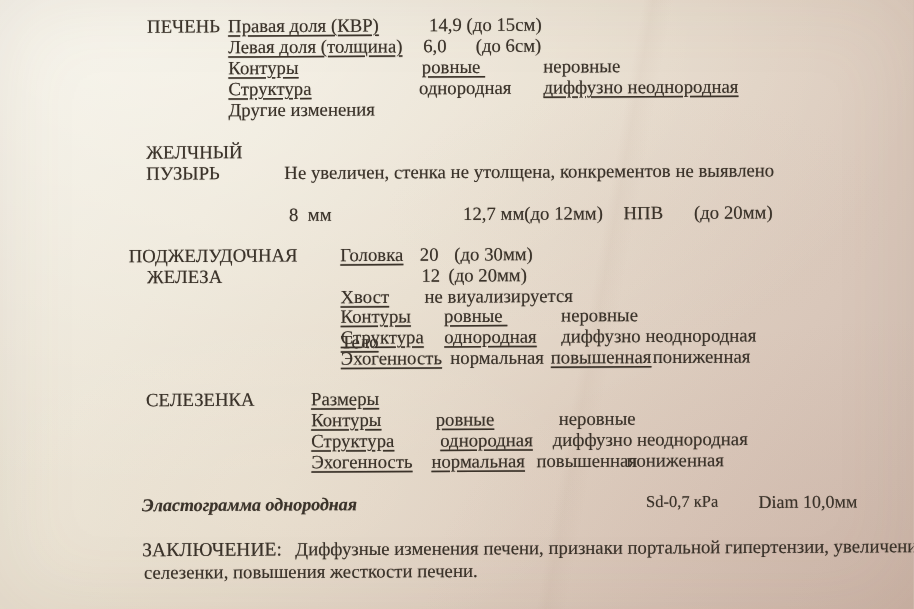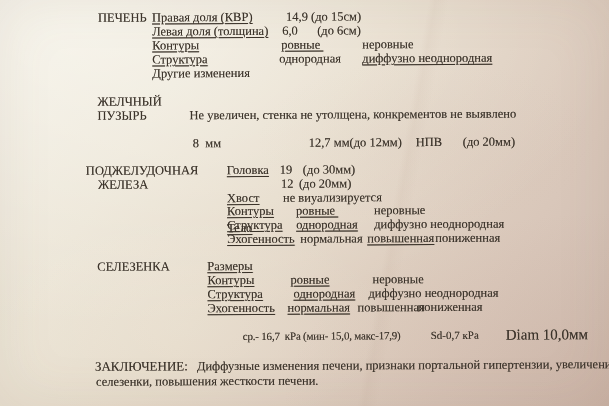--- a/index.html
+++ b/index.html
@@ -82,21 +82,21 @@
       <div class="line" style="top: 137px;">
         <span class="cell" style="left: 193px;">8  мм</span>
         <span class="cell" style="left: 309px;">12,7</span>
         <span class="cell" style="left: 334px;">мм(до 12мм)</span>
         <span class="cell" style="left: 416px;">НПВ</span>
         <span class="cell" style="left: 463px;">(до 20мм)</span>
       </div>
       <div class="line" style="top: 164px;">
         <span class="cell" style="left: 86px;">ПОДЖЕЛУДОЧНАЯ</span>
         <span class="cell u" style="left: 227px;">Головка</span>
-        <span class="cell" style="left: 280px;">19</span>
+        <span class="cell" style="left: 280px;">20</span>
         <span class="cell" style="left: 303px;">(до 30мм)</span>
       </div>
       <div class="line" style="top: 178px;">
         <span class="cell" style="left: 98px;">ЖЕЛЕЗА</span>
         <span class="cell u" style="left: 227px; margin-top: 44px;">Тело</span>
         <span class="cell" style="left: 281px;">12</span>
         <span class="cell" style="left: 299px;">(до 20мм)</span>
       </div>
       <div class="line" style="top: 192px;">
         <span class="cell u" style="left: 227px;">Хвост</span>
@@ -132,23 +132,23 @@
         <span class="cell u" style="left: 293px;">однородная</span>
         <span class="cell" style="left: 368px;">диффузно неоднородная</span>
       </div>
       <div class="line" style="top: 302px;">
         <span class="cell u" style="left: 207px;">Эхогенность</span>
         <span class="cell u" style="left: 287px;">нормальная</span>
         <span class="cell" style="left: 357px;">повышенная</span>
         <span class="cell" style="left: 417px;">пониженная</span>
       </div>
       <div class="line" style="top: 330px;">
-        <span class="cell" style="left: 242px; font-size: 11px; letter-spacing: -0.2px;">ср.- 16,7  кРа (мин- 15,0, макс-17,9)</span>
+        <span class="cell b i" style="left: 94px; font-size: 12px;">Эластограмма однородная</span>
         <span class="cell" style="left: 430px; font-size: 11px;">Sd-0,7 кРа</span>
-        <span class="cell" style="left: 505px; font-size: 15px;">Diam 10,0мм</span>
+        <span class="cell" style="left: 505px; font-size: 12px;">Diam 10,0мм</span>
       </div>
       <div class="line" style="top: 360px;">
         <span class="cell" style="left: 94px; font-size: 13px;">ЗАКЛЮЧЕНИЕ:</span>
         <span class="cell" style="left: 196px; font-size: 12.5px;">Диффузные изменения печени, признаки портальной гипертензии, увеличения</span>
       </div>
       <div class="line" style="top: 375px;">
         <span class="cell" style="left: 95px; font-size: 12.5px;">селезенки, повышения жесткости печени.</span>
       </div>
     </div>
 </div>

